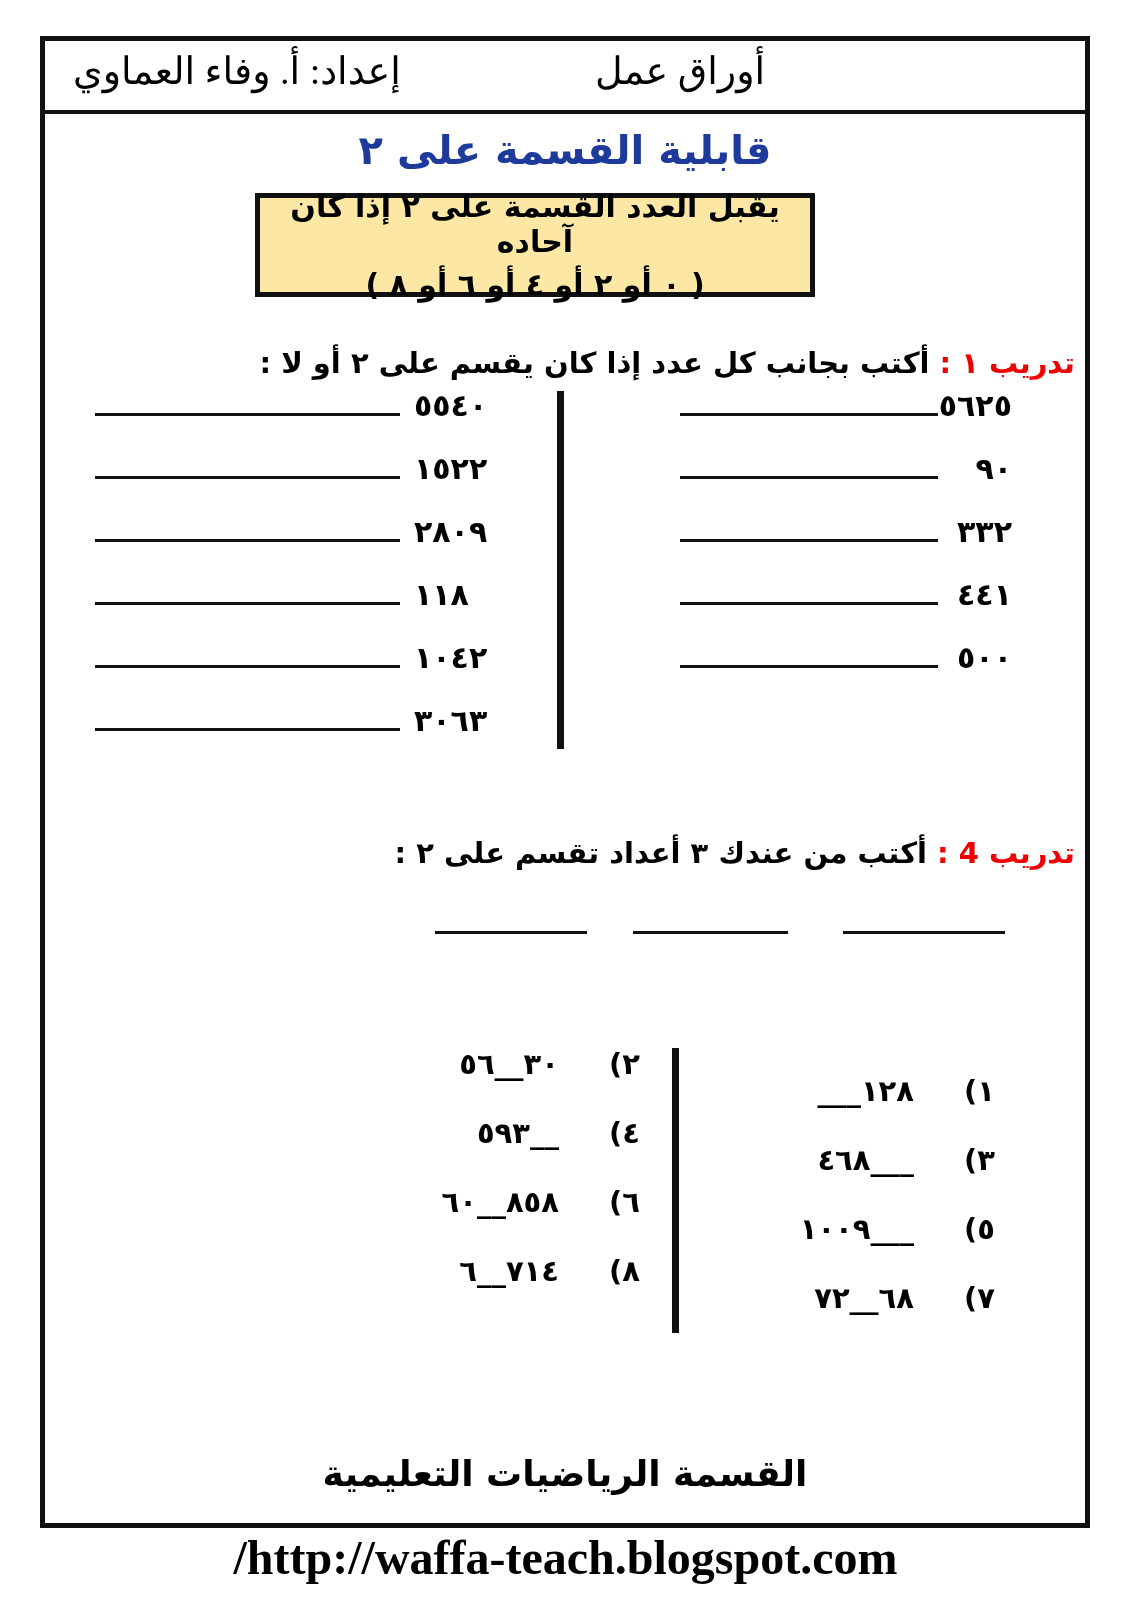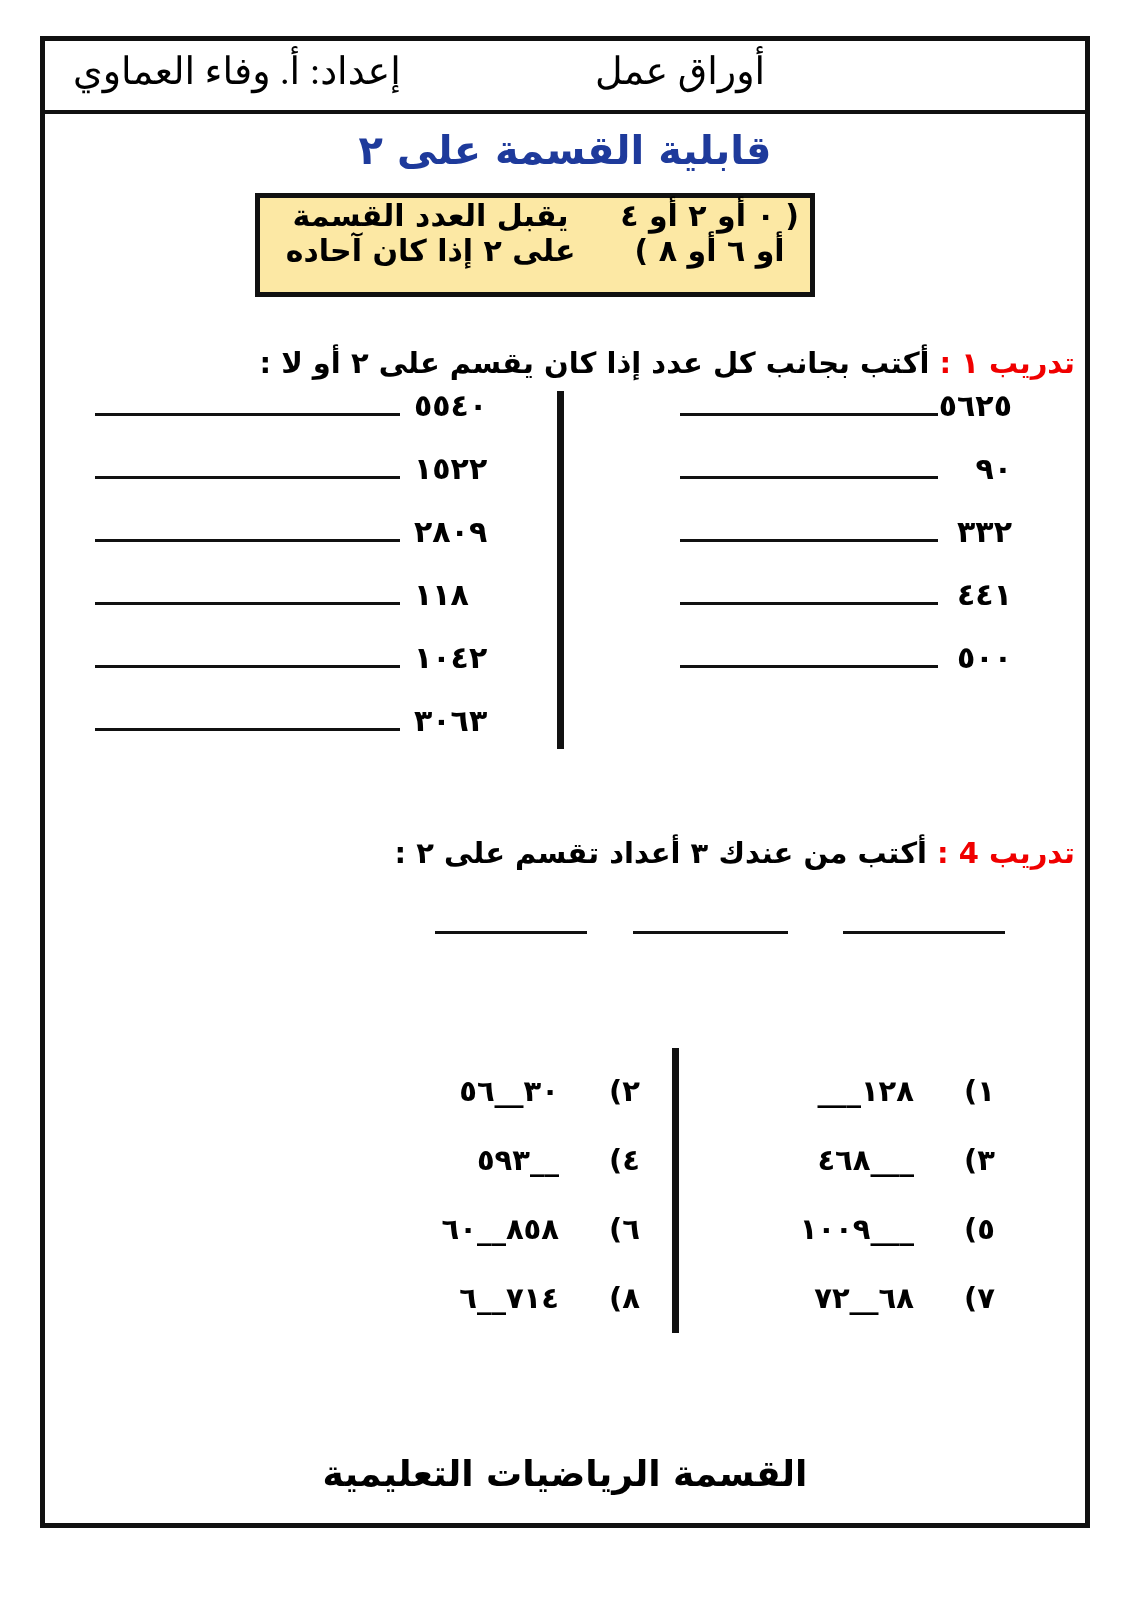--- a/index.html
+++ b/index.html
@@ -12,21 +12,21 @@
   .hdr-worksheets{position:absolute;top:8px;left:500px;width:270px;text-align:center;font-size:38px;
         font-family:"Liberation Serif","DejaVu Serif",serif}
   .hdr-prepared{position:absolute;top:8px;left:28px;font-size:38px;
         font-family:"Liberation Serif","DejaVu Serif",serif}
 
   .title{position:absolute;top:86px;left:0;width:100%;text-align:center;color:#1e3a9b;
         font-size:40px;font-weight:bold}
 
   .rule-box{position:absolute;left:210px;top:152px;width:560px;height:104px;box-sizing:border-box;
         background:#fce8a4;border:5px solid #111;text-align:center;font-size:30px;font-weight:bold;
-        display:flex;flex-direction:row;justify-content:center;gap:8px}
+        display:flex;flex-direction:column;justify-content:center;gap:8px}
 
   .sec-head{position:absolute;right:10px;font-size:29px;font-weight:bold;white-space:nowrap}
   .sec-label{color:#f00000}
   .sec-instr{color:#000}
 
   
   .ex1-col-l{position:absolute;left:50px;top:338px;width:455px}
   .ex1-col-r{position:absolute;left:635px;top:338px;width:342px}
   .ex1-row{display:flex;align-items:center;height:63px}
   .ans-line{display:inline-block;height:8px;border-bottom:3px solid #111}
@@ -40,21 +40,21 @@
   .vdiv2{left:627px;top:1007px;height:285px}
 
   
   .ex2-line{position:absolute;top:866px;height:24px;border-bottom:3px solid #111}
   .ex2-line.b0{left:390px;width:152px}
   .ex2-line.b1{left:588px;width:155px}
   .ex2-line.b2{left:798px;width:162px}
 
   
   .ex3-col-r{position:absolute;left:645px;top:1015px;width:322px}
-  .ex3-col-l{position:absolute;left:285px;top:1015px;width:327px}
+  .ex3-col-l{position:absolute;left:285px;top:988px;width:327px}
   .ex3-row{display:flex;justify-content:flex-end;align-items:center;height:69px;
         font-size:29px;font-weight:bold}
   .ex3-val{direction:ltr;unicode-bidi:bidi-override;letter-spacing:1px}
   .ex3-marker{direction:ltr;unicode-bidi:bidi-override;min-width:48px;margin-left:50px;text-align:left}
 
   .blog{position:absolute;top:1412px;left:0;width:100%;text-align:center;font-size:36px;font-weight:bold}
 
   .url{position:absolute;top:1530px;left:0;width:1131px;text-align:center;font-size:48px;font-weight:bold;
         direction:ltr;font-family:"Liberation Serif","DejaVu Serif",serif}
 </style>
@@ -178,13 +178,14 @@
       </div>
       <div class="ex3-row">
         <span class="ex3-val">٦__٧١٤</span>
         <span class="ex3-marker">(٨</span>
       </div>
     </div>
 
     <div class="blog" dir="rtl">القسمة الرياضيات التعليمية</div>
   </div>
 
+  <div class="url">/http://waffa-teach.blogspot.com</div>
 </div>
 
 </body></html>

